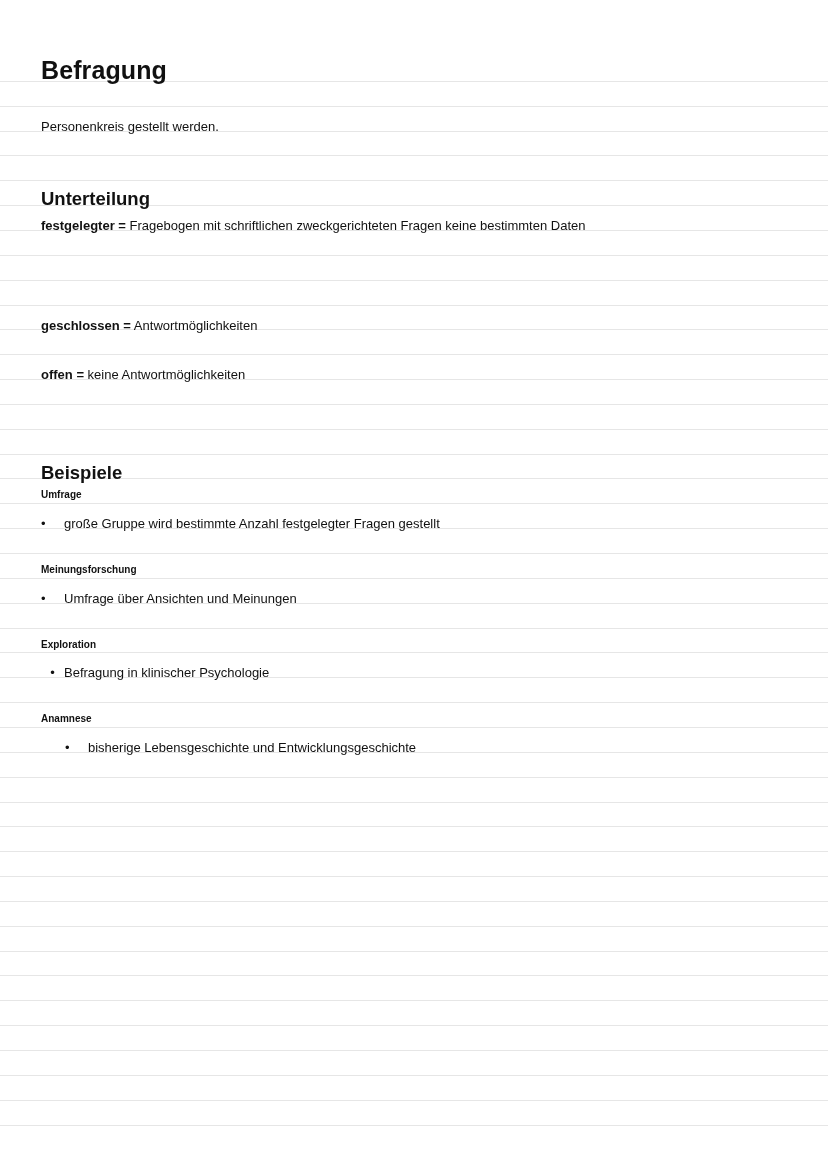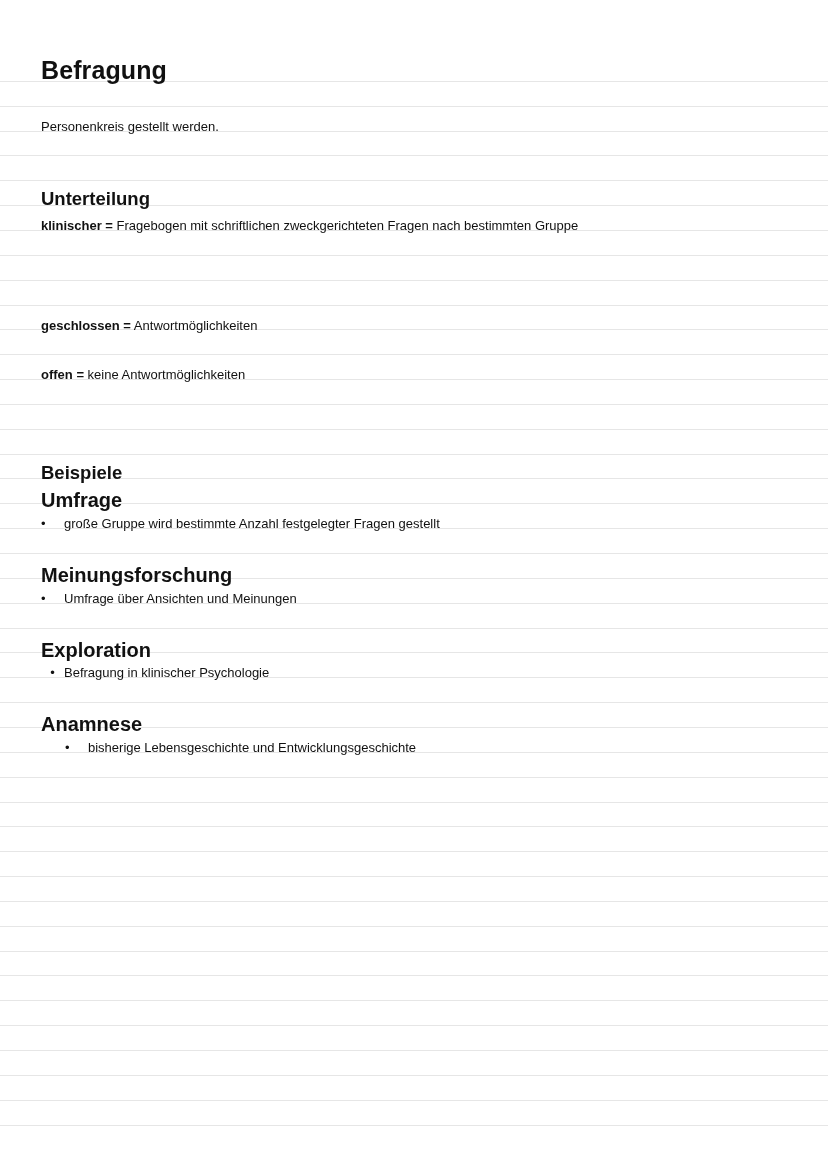--- a/index.html
+++ b/index.html
@@ -46,21 +46,21 @@
     .title {
       font-size: 25px;
       font-weight: bold;
       letter-spacing: 0.1px;
     }
     .h2 {
       font-size: 18.5px;
       font-weight: bold;
     }
     .h3 {
-      font-size: 20px;
+      font-size: 10px;
       font-weight: bold;
     }
     .p {
       font-size: 13px;
     }
     .def b {
       font-weight: bold;
     }
     .bullet {
       position: absolute;
@@ -80,21 +80,21 @@
 
 <div class="page">
 
   <div class="abs title" style="top:56px;">Befragung</div>
 
   <div class="abs p" style="top:119px;">Personenkreis gestellt werden.</div>
 
   <div class="abs h2" style="top:188px;">Unterteilung</div>
 
   <div class="abs p def" style="top:218px;">
-    <b>klinischer =</b><span> Fragebogen mit schriftlichen zweckgerichteten Fragen nach bestimmten Gruppe</span>
+    <b>festgelegter =</b><span> Fragebogen mit schriftlichen zweckgerichteten Fragen keine bestimmten Daten</span>
   </div>
   <div class="abs p def" style="top:318px;">
     <b>geschlossen =</b><span> Antwortmöglichkeiten</span>
   </div>
   <div class="abs p def" style="top:367px;">
     <b>offen =</b><span> keine Antwortmöglichkeiten</span>
   </div>
 
   <div class="abs h2" style="top:462px;">Beispiele</div>
 

